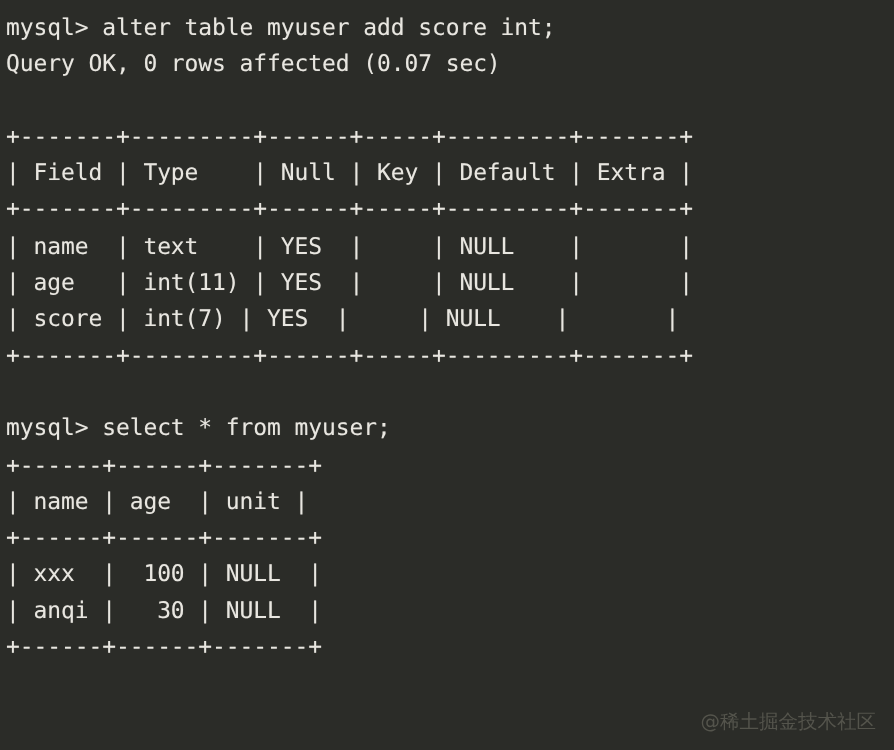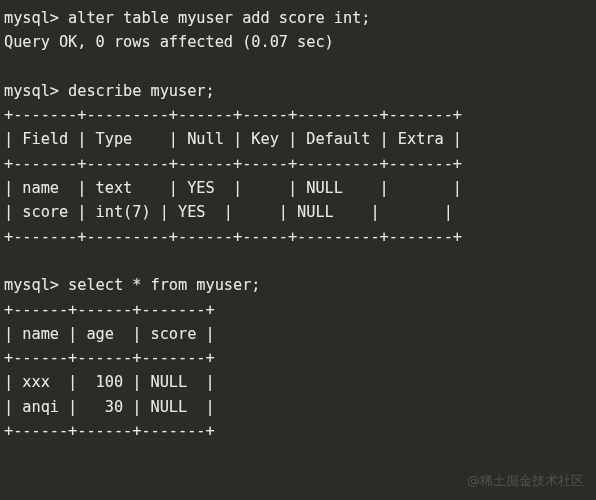--- a/index.html
+++ b/index.html
@@ -79,30 +79,30 @@
 <div class="ghost ghost-b">whe</div>
 <div class="ghost ghost-c">同类里防人一E发用</div>
 <div class="ghost ghost-d">unit</div>
 <div class="ghost ghost-e">表内的又参数的，也</div>
 <div class="ghost ghost-f">里自</div>
 
 <div id="terminal">
     <div class="line">mysql&gt; alter table myuser add score int;</div>
     <div class="line">Query OK, 0 rows affected (0.07 sec)</div>
     <div class="line blank">&nbsp;</div>
-    <div class="line">mysql&gt; describe myuser;</div>
     <div class="line">+-------+---------+------+-----+---------+-------+</div>
     <div class="line">| Field | Type    | Null | Key | Default | Extra |</div>
     <div class="line">+-------+---------+------+-----+---------+-------+</div>
     <div class="line">| name  | text    | YES  |     | NULL    |       |</div>
+    <div class="line">| age   | int(11) | YES  |     | NULL    |       |</div>
     <div class="line">| score | int(7) | YES  |     | NULL    |       |</div>
     <div class="line">+-------+---------+------+-----+---------+-------+</div>
     <div class="line blank">&nbsp;</div>
     <div class="line">mysql&gt; select * from myuser;</div>
     <div class="line">+------+------+-------+</div>
-    <div class="line">| name | age  | score |</div>
+    <div class="line">| name | age  | unit |</div>
     <div class="line">+------+------+-------+</div>
     <div class="line">| xxx  |  100 | NULL  |</div>
     <div class="line">| anqi |   30 | NULL  |</div>
     <div class="line">+------+------+-------+</div>
   </div>
 
 <div class="watermark">@稀土掘金技术社区</div>
 
 </body></html>

